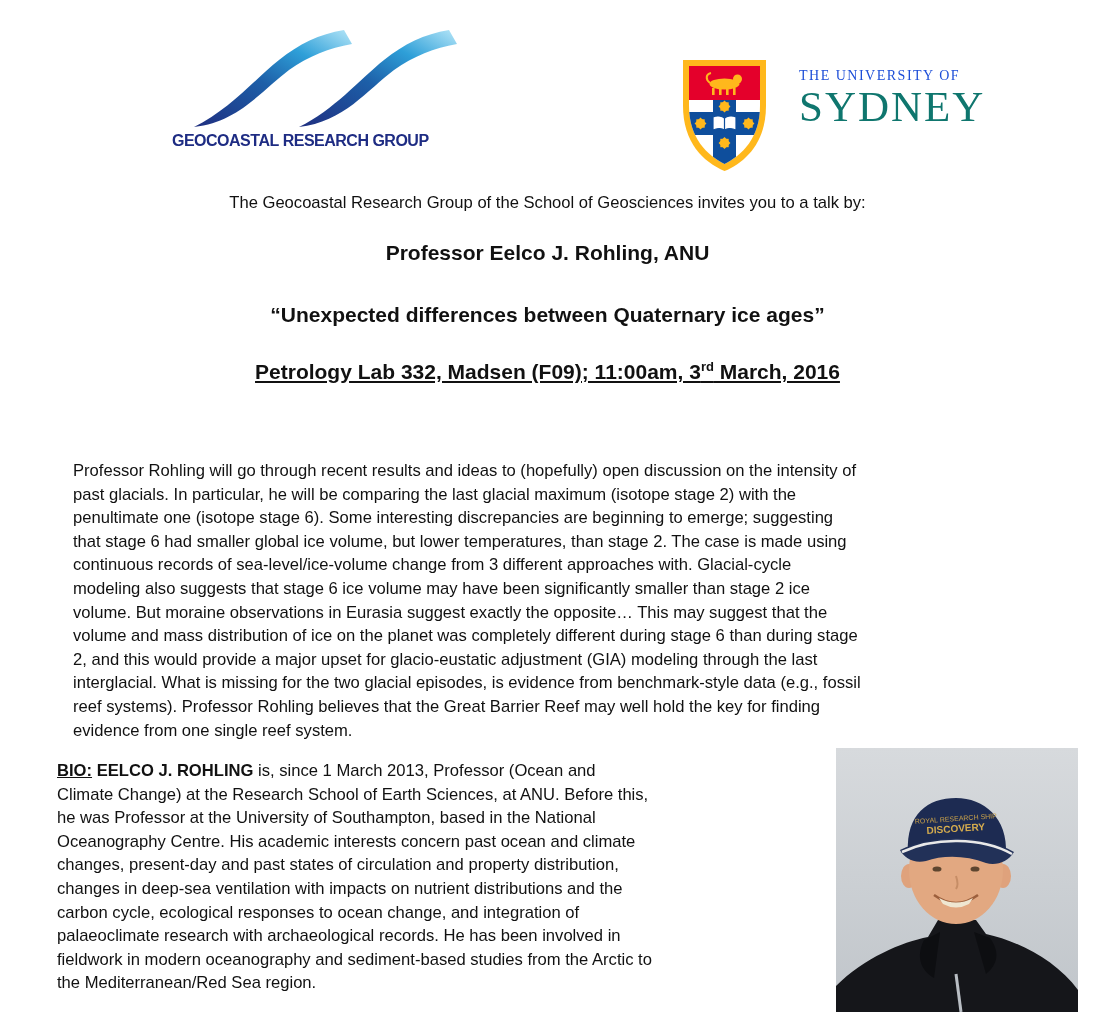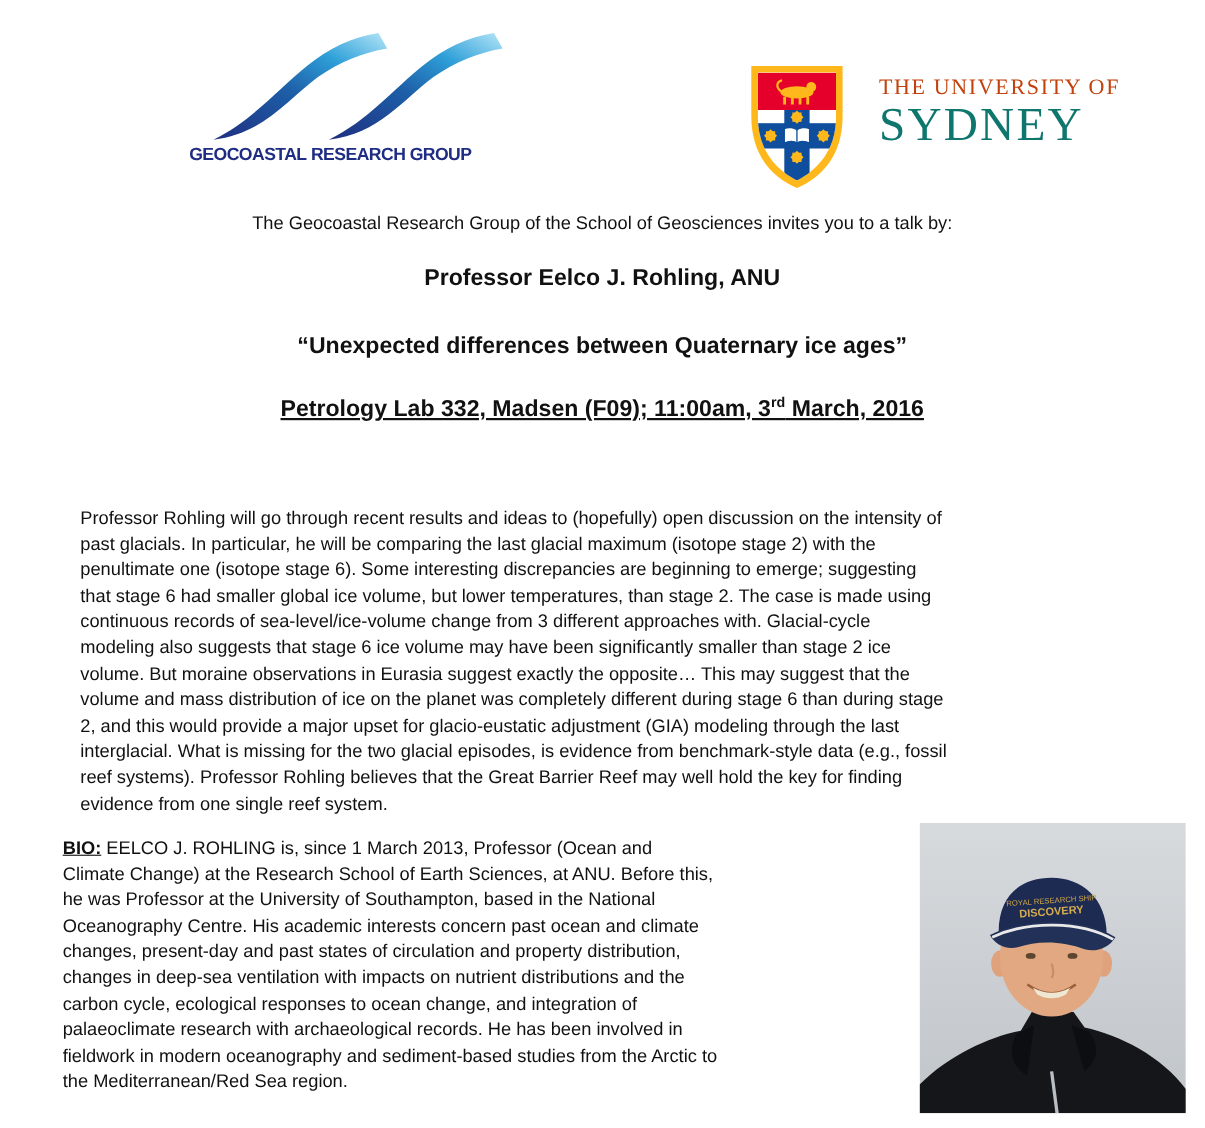--- a/index.html
+++ b/index.html
@@ -11,37 +11,37 @@
   .gc-waves{position:absolute;left:22px;top:2px;}
   .gc-text{position:absolute;left:0;top:104px;width:292px;text-align:left;
            color:#1e2c83;font-size:16px;white-space:nowrap;letter-spacing:-0.5px;}
   .gc-bold{font-weight:bold;}
   .gc-rest{font-weight:bold;}
 
   
   .usyd-logo{position:absolute;left:677px;top:54px;width:320px;height:122px;}
   .usyd-shield{position:absolute;left:0;top:0;}
   .usyd-text{position:absolute;left:122px;top:14px;font-family:"Liberation Serif","DejaVu Serif",serif;}
-  .usyd-line1{font-size:20px;letter-spacing:1.5px;color:#c2410c;white-space:nowrap;}
+  .usyd-line1{font-size:14px;letter-spacing:1.5px;color:#1d4ed8;white-space:nowrap;}
   .usyd-line2{font-size:43px;letter-spacing:2px;color:#0f766e;margin-top:-2px;white-space:nowrap;}
 
   .center{position:absolute;left:0;width:1095px;text-align:center;margin:0;}
   .intro{top:191px;font-size:16.6px;line-height:24px;}
   .speaker{top:240px;font-size:21px;font-weight:bold;line-height:26px;}
   .talk-title{top:302px;font-size:21px;font-weight:bold;line-height:26px;}
   .venue{top:359px;font-size:21px;font-weight:bold;line-height:26px;text-decoration:underline;}
   .venue sup{font-size:13px;line-height:0;}
 
   .abstract{position:absolute;left:57px;top:443px;width:1030px;margin:16px;
             font-size:16.6px;line-height:23.6px;white-space:pre-line;}
 
   .bio{position:absolute;left:57px;top:759px;width:805px;margin:0;
        font-size:16.6px;line-height:23.6px;}
   .bio-label{font-weight:bold;text-decoration:underline;}
-  .bio-name{font-weight:normal;}
+  .bio-name{font-weight:bold;}
   .bio-text{white-space:pre-line;}
 
   .photo{position:absolute;left:836px;top:748px;width:242px;height:264px;}
 </style>
 </head>
 <body>
 
 <div id="page">
 
   <div class="gc-logo">

